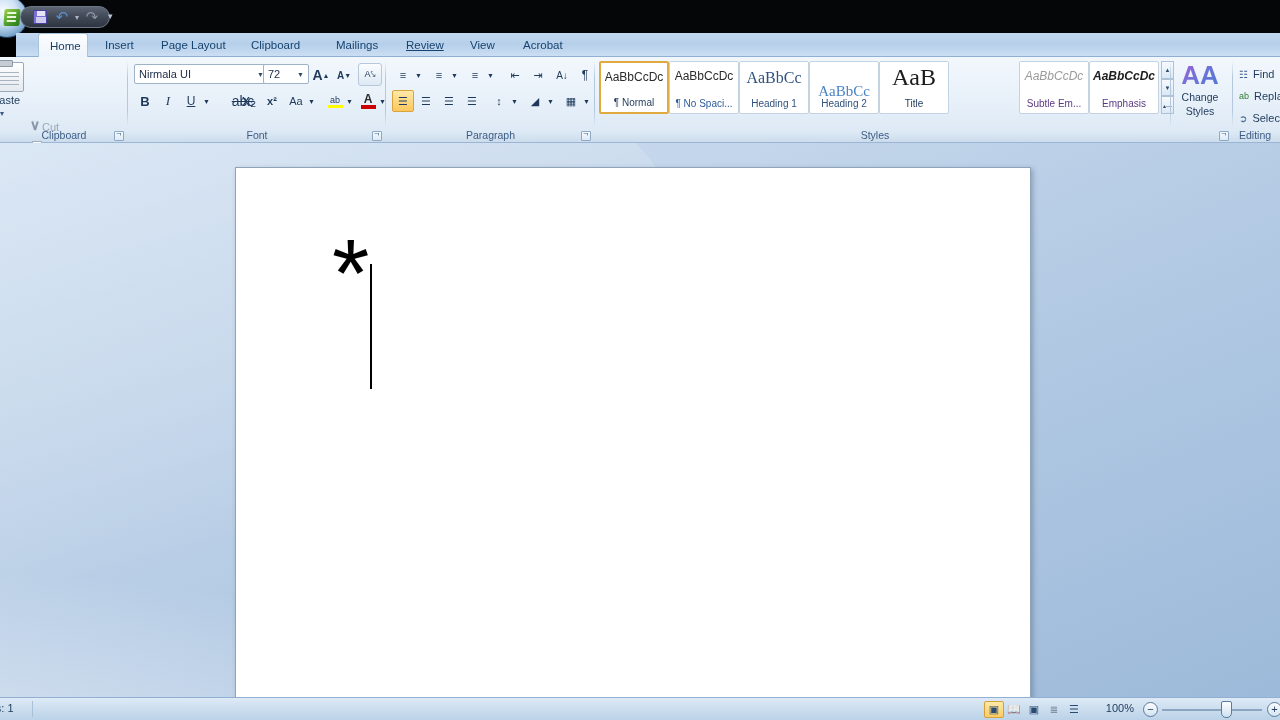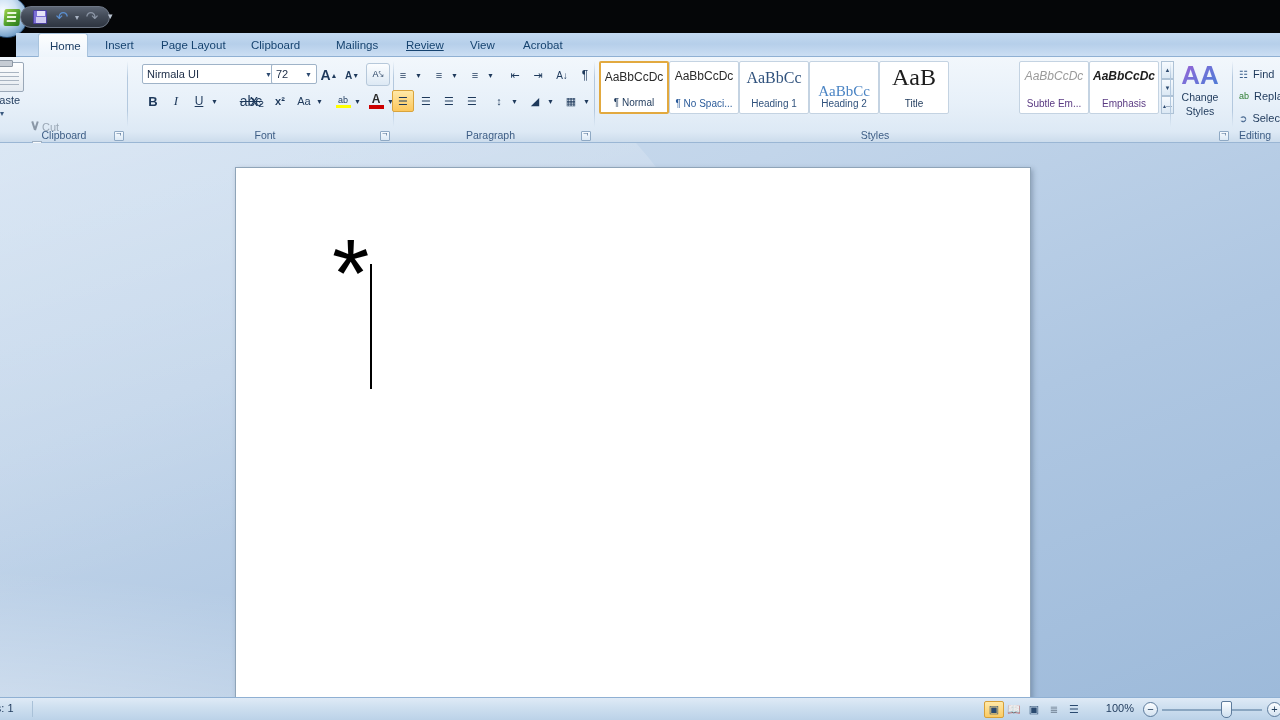--- a/index.html
+++ b/index.html
@@ -266,21 +266,21 @@
     <div class="clip-item" style="top:106px;">
       <span class="ic-brush"></span>
       <span class="txt">Format Painter</span>
     </div>
 
     <div class="glabel">Clipboard</div>
     <div class="dlauncher"></div>
     <div class="gdiv"></div>
   </div>
 
-  <div class="group" style="left:136px;width:258px;">
+  <div class="group" style="left:128px;width:258px;">
     <div class="combo" style="left:6px;top:7px;width:135px;height:20px;">
       <span>Nirmala UI</span>
       <span class="arr">▼</span>
     </div>
     <div class="combo" style="left:135px;top:7px;width:46px;height:20px;">
       <span>72</span>
       <span class="arr">▼</span>
     </div>
     <div class="btn fbtn" style="left:182px;top:7px;">
       <span style="font-size:14px;font-weight:bold;">A</span>

